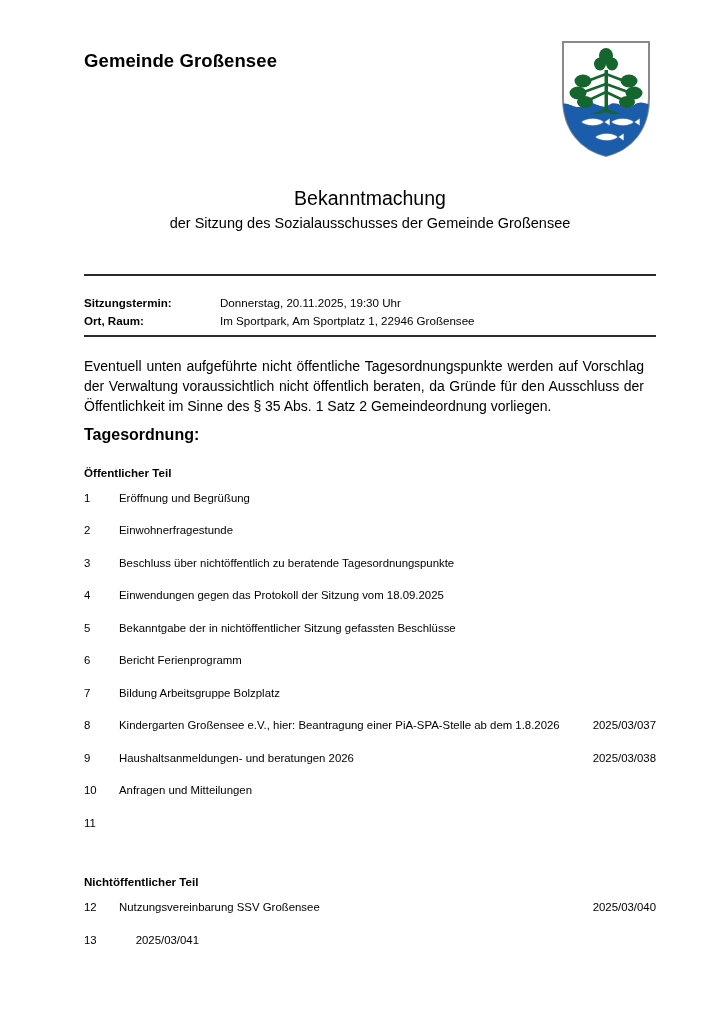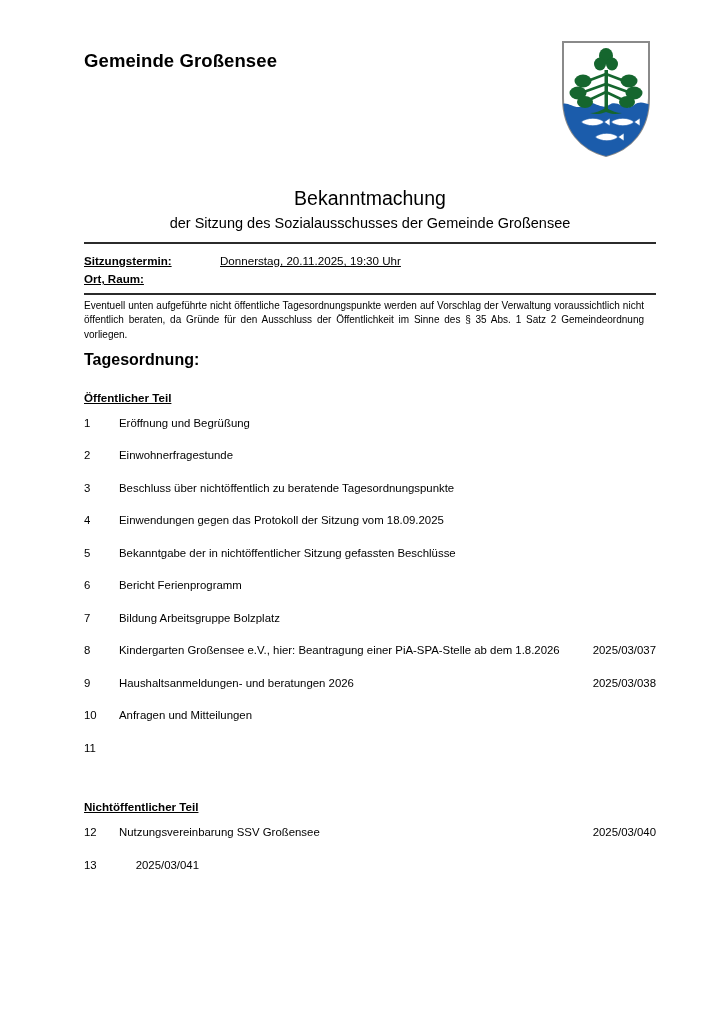--- a/index.html
+++ b/index.html
@@ -59,61 +59,59 @@
   }
   .doc-subtitle {
     font-size: 14.5px;
     font-weight: normal;
     line-height: 1.3;
     margin-top: 4px;
   }
 
   
   .meta {
-    margin-top: 9px;
+    margin-top: 41px;
     border-top: 2px solid #2b2b2b;
     border-bottom: 2px solid #2b2b2b;
-    padding: 8px 0 5px 0;
-    text-decoration: underline;
+    padding: 18px 0 5px 0;
   }
   .meta-row {
     display: flex;
     align-items: baseline;
     line-height: 1.55;
   }
   .meta-label {
     width: 136px;
     flex: 0 0 136px;
     font-size: 11.6px;
     font-weight: bold;
   }
   .meta-value {
     font-size: 11.6px;
   }
 
   
   .notice {
-    margin-top: 4px;
-    font-size: 10px;
+    margin-top: 20px;
+    font-size: 14px;
     line-height: 1.42;
     text-align: justify;
     width: 560px;
   }
 
   
   .agenda-heading {
     margin-top: 9px;
     font-size: 16px;
     font-weight: bold;
   }
   .section-heading {
     margin-top: 22px;
     font-size: 11.6px;
     font-weight: bold;
-    text-decoration: underline;
     display: inline-block;
   }
   .section-heading-wrap {
     display: block;
   }
 
   
   .agenda-list {
     margin-top: 8px;
   }
@@ -205,20 +203,21 @@
       <div class="doc-subtitle">der Sitzung des Sozialausschusses der Gemeinde Großensee</div>
     </div>
 
     <div class="meta">
       <div class="meta-row">
         <div class="meta-label">Sitzungstermin:</div>
         <div class="meta-value">Donnerstag, 20.11.2025, 19:30 Uhr</div>
       </div>
       <div class="meta-row">
         <div class="meta-label">Ort, Raum:</div>
+        <div class="meta-value">Im Sportpark,  Am Sportplatz 1, 22946 Großensee</div>
       </div>
     </div>
 
     <div class="notice">Eventuell unten aufgeführte nicht öffentliche Tagesordnungspunkte werden auf Vorschlag der Verwaltung voraussichtlich nicht öffentlich beraten, da Gründe für den Ausschluss der Öffentlichkeit im Sinne des § 35 Abs. 1 Satz 2 Gemeindeordnung vorliegen.</div>
 
     <div class="agenda-heading">Tagesordnung:</div>
 
     <div class="section-heading-wrap">
       <span class="section-heading">Öffentlicher Teil</span>
     </div>

